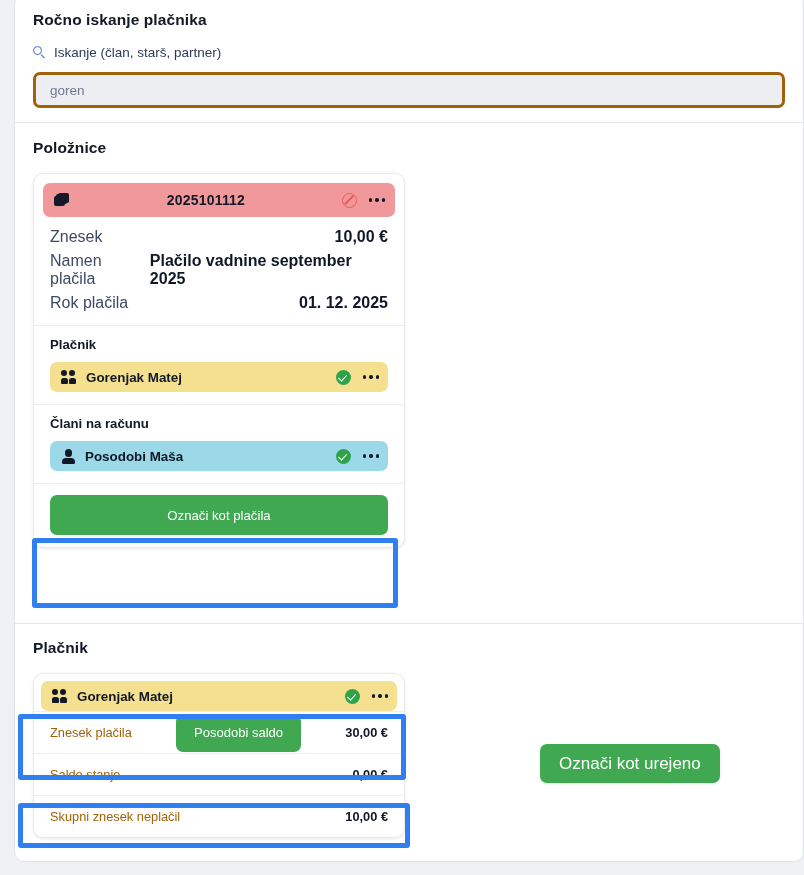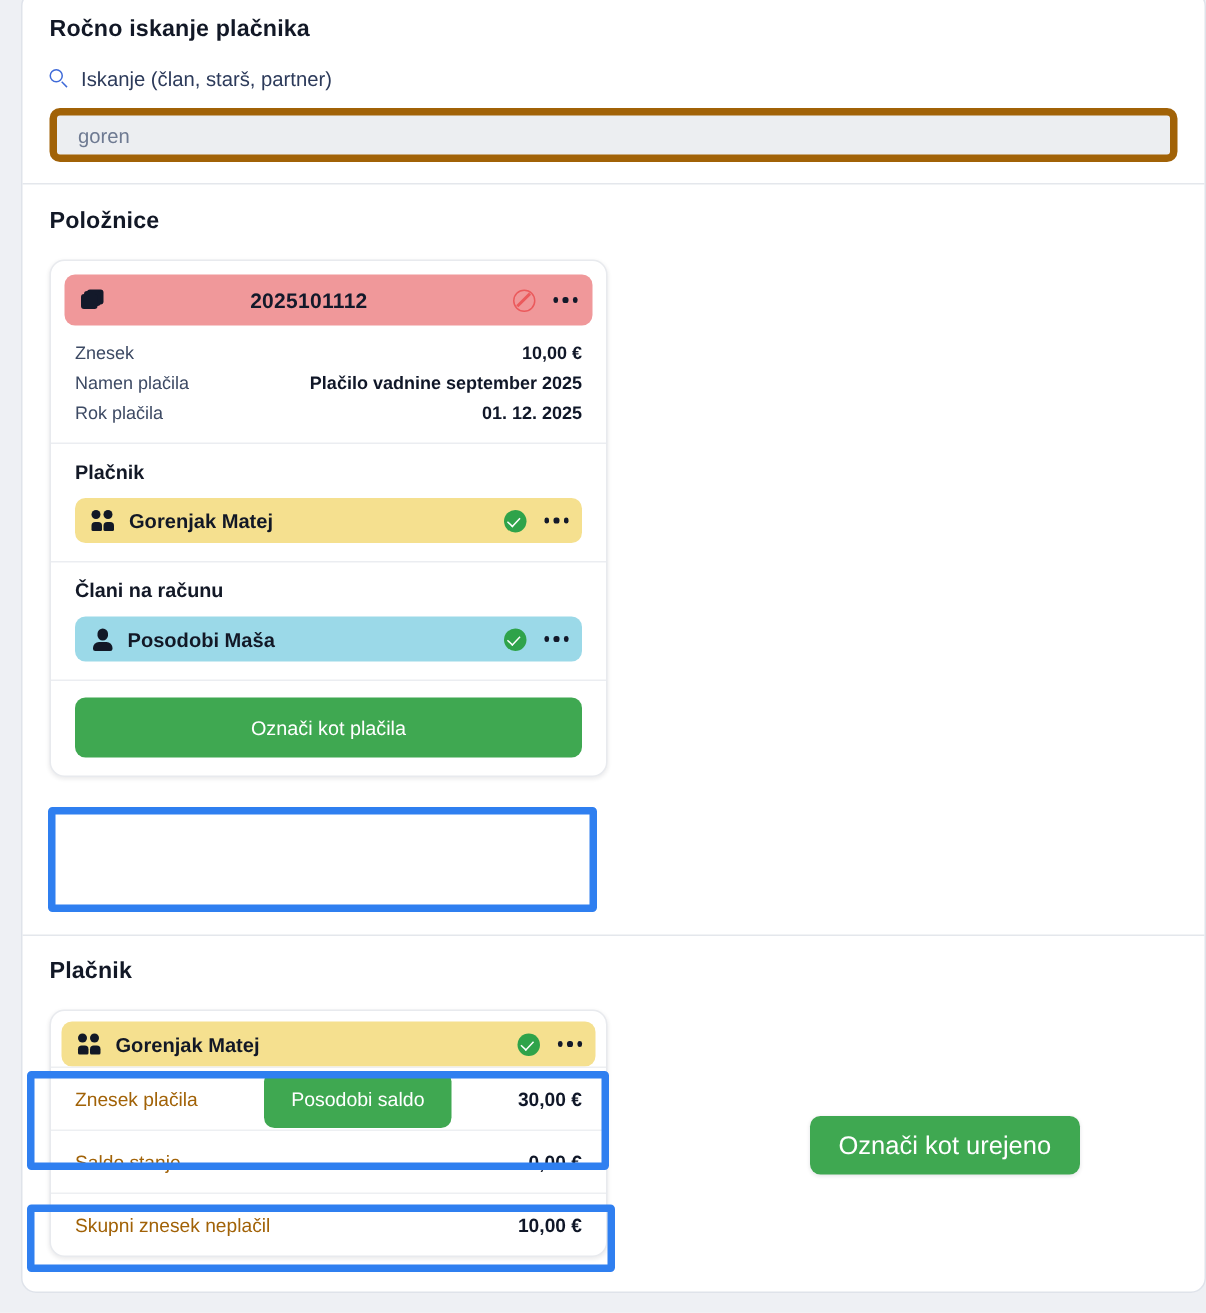--- a/index.html
+++ b/index.html
@@ -49,21 +49,21 @@
     position: absolute; left: 7.6px; top: 8px;
     width: 5px; height: 1.4px; background: #3f6ad8;
     transform: rotate(45deg); transform-origin: left center;
   }
   .search-label { font-size: 13.5px; color: #2c3a5a; }
 
   .search-box {
     margin-top: 12px;
     height: 36px;
     background: #eceef1;
-    border: 5px solid #a16207;
+    border: 3px solid #a16207;
     border-radius: 7px;
     display: flex; align-items: center;
     padding: 0 14px;
     width: 100%;
   }
   .search-box span { font-size: 13.5px; color: #6e7a92; }
 
   
   .sec-body { padding: 16px 18px 18px 18px; }
   .sec-body .sec-title { margin-bottom: 16px; }
@@ -108,21 +108,21 @@
     width: 12px; height: 1.7px; background: #eb5a5c;
     transform: rotate(-45deg);
   }
 
   .dots { display: flex; gap: 3px; align-items: center; flex: none; padding-left: 3px; }
   .dots u { width: 3.4px; height: 3.4px; border-radius: 50%; background: #13192a; display: block; }
 
   .kv-list { padding: 8px 16px 10px 16px; }
   .kv {
     display: flex; align-items: baseline; justify-content: space-between;
-    padding: 3px 0; font-size: 12px;
+    padding: 3px 0; font-size: 16px;
   }
   .kv .k { color: #3d4a64; }
   .kv .v { color: #101728; font-weight: bold; }
 
   .sub {
     border-top: 1px solid #ebedf1;
     padding: 11px 16px 12px 16px;
   }
   .sub-title { font-size: 13.2px; font-weight: bold; color: #121826; margin-bottom: 10px; }
 

